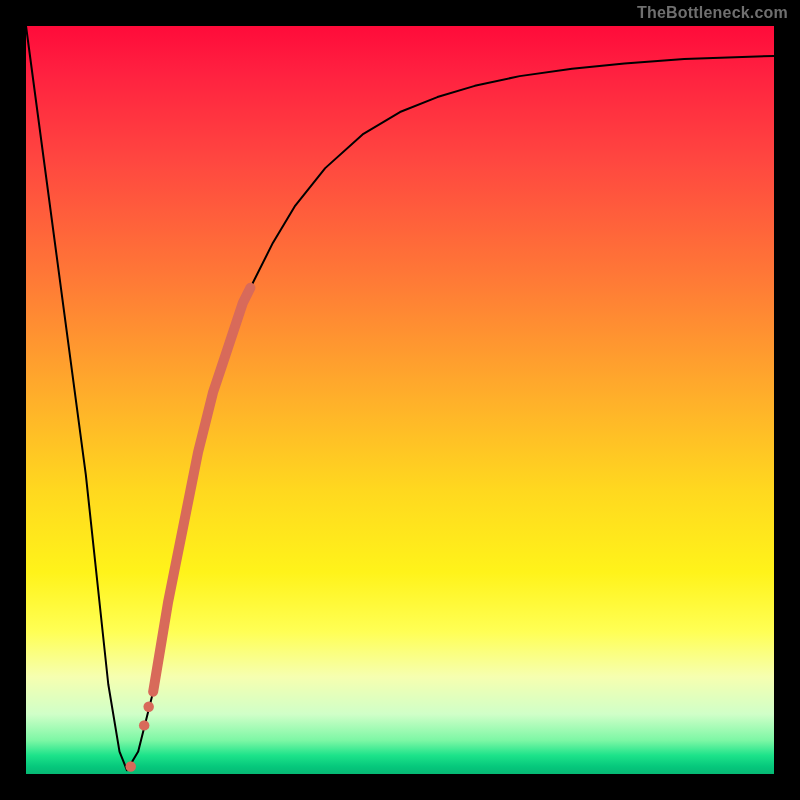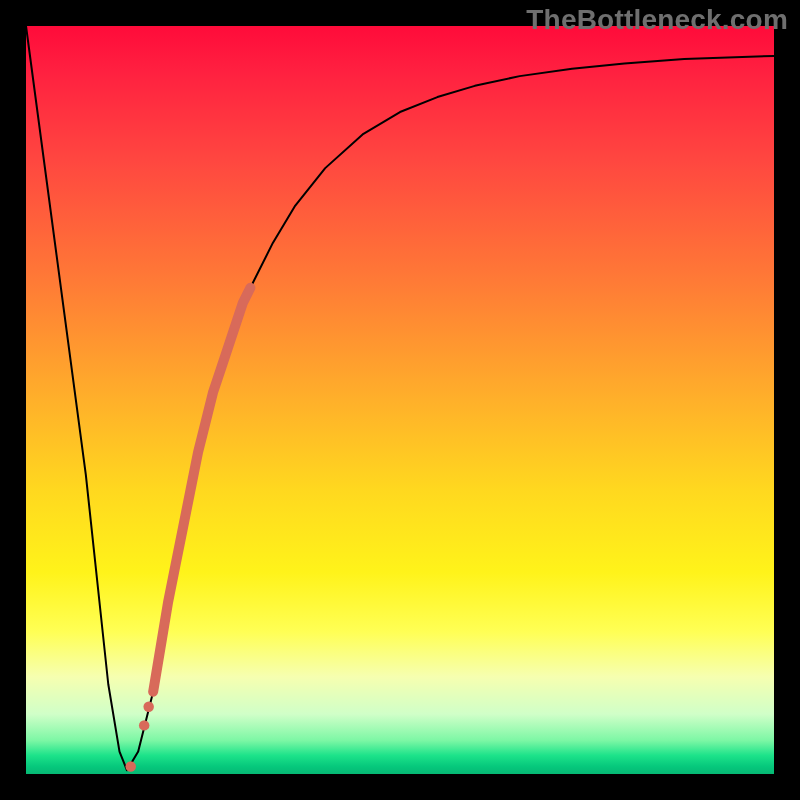--- a/index.html
+++ b/index.html
@@ -15,21 +15,21 @@
     position: relative;
     width: 800px;
     height: 800px;
     background: #000;
   }
   .attribution {
     position: absolute;
     top: 4px;
     right: 12px;
     color: #6f6f6f;
-    font-size: 28px;
+    font-size: 16px;
     font-weight: 600;
     letter-spacing: 0.2px;
     z-index: 10;
   }
   .plot {
     position: absolute;
     left: 24px;
     top: 24px;
     width: 752px;
     height: 752px;

